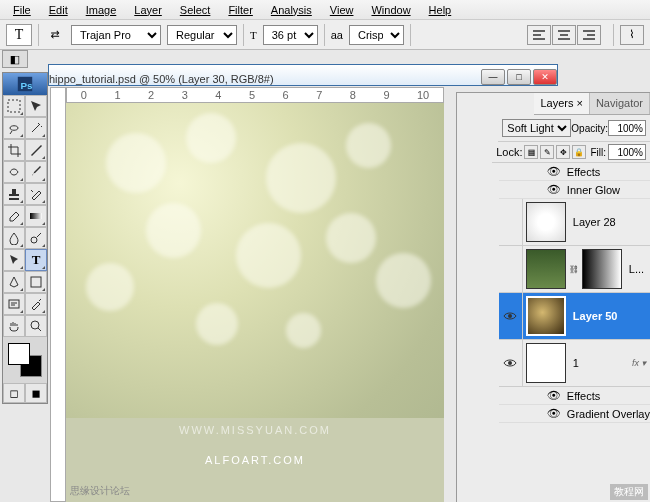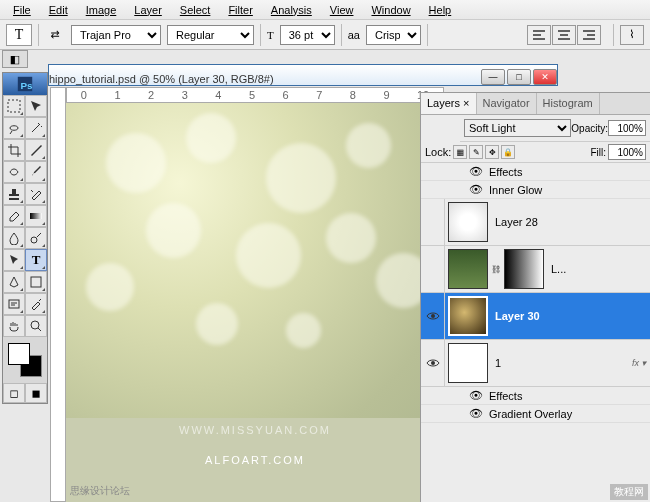--- a/index.html
+++ b/index.html
@@ -42,21 +42,21 @@
 .toolbox .cell { height: 22px; border: 1px solid #bbb; background: #e8e8e8; display:flex; align-items:center; justify-content:center; position:relative; }
 .toolbox .cell.active { background:#c8d8f0; border-color:#6a8ac0; }
 .toolbox .cell .tri { position:absolute; right:1px; bottom:1px; width:0;height:0; border-left:3px solid transparent; border-bottom:3px solid #555; }
 .toolbox .swatches { padding: 4px; }
 .fgbg { position:relative; width:34px; height:34px; margin:2px auto; }
 .fgbg .fg { position:absolute; left:0; top:0; width:22px; height:22px; background:#fff; border:1px solid #000; }
 .fgbg .bg { position:absolute; right:0; bottom:0; width:22px; height:22px; background:#000; border:1px solid #888; }
 .toolbox .qm { height:20px; display:flex; }
 .toolbox .qm div { flex:1; border:1px solid #bbb; background:#e8e8e8; display:flex; align-items:center; justify-content:center; }
 
-.layers { position: absolute; right: 0; top: 92px; width: 230px; height: 410px; background: #ececec; border-left: 1px solid #999; border-top: 1px solid #999; display:flex; flex-direction:column; }
+.layers { position: absolute; right: 0; top: 92px; width: 194px; height: 410px; background: #ececec; border-left: 1px solid #999; border-top: 1px solid #999; display:flex; flex-direction:column;align-items:flex-end; }
 .ptabs { display:flex; height: 22px; border-bottom: 1px solid #aaa; background:#ddd; }
 .ptabs div { padding: 4px 6px; border-right:1px solid #bbb; color:#555; }
 .ptabs div.on { background:#f2f2f2; color:#000; }
 .blendrow { display:flex; align-items:center; padding:4px; border-bottom:1px solid #ccc;margin-left:39px; }
 .blendrow select { flex:1; height:18px; border:1px solid #888; }
 .lbl { font-size:10px; }
 .pct { width:38px; height:16px; border:1px solid #888; background:#fff; text-align:right; padding-right:2px; font-size:10px; display:flex; align-items:center; justify-content:flex-end; }
 .lockrow { display:flex; align-items:center; padding:2px 4px; gap:2px; border-bottom:1px solid #ccc; font-size:10px; }
 .lockrow .ic { width:14px; height:14px; border:1px solid #aaa; display:flex; align-items:center; justify-content:center; font-size:8px; }
 
@@ -90,21 +90,21 @@
   <span>View</span>
   <span>Window</span>
   <span>Help</span>
 </div>
 
 <div class="optbar">
   <div class="tool-ind">T</div>
   <div class="sep"></div>
   <div class="swap">⇄</div>
   <select style="width:90px"><option>Trajan Pro</option></select>
-  <select style="width:87px"><option>Regular</option></select>
+  <select style="width:70px"><option>Regular</option></select>
   <div class="sep"></div>
   <span style="font-family:Georgia">T</span>
   <select style="width:55px"><option>36 pt</option></select>
   <div class="sep"></div>
   <span>aa</span>
   <select style="width:55px"><option>Crisp</option></select>
   <div class="sep"></div>
   <div class="align-grp">
     <div>
         <svg viewBox="0 0 14 12">
@@ -323,21 +323,20 @@
   <div class="qm">
     <div>◻</div>
     <div>◼</div>
   </div>
 </div>
 
 <div class="layers">
   <div class="ptabs">
     <div class="on"><span>Layers</span> ×</div>
     <div>Navigator</div>
-    <div>Histogram</div>
   </div>
   <div class="blendrow">
     <select><option>Soft Light</option></select>
     <span class="lbl">Opacity:</span>
     <div class="pct">100%</div>
   </div>
   <div class="lockrow">
     <span>Lock:</span>
     <div class="ic">▦</div>
     <div class="ic">✎</div>
@@ -372,21 +371,21 @@
     </div>
 
     <div class="lrow big sel">
       <div class="eyecol">
           <svg viewBox="0 0 14 10">
             <path d="M1 5c2-4 10-4 12 0-2 4-10 4-12 0z" fill="none" stroke="#333"></path>
             <circle cx="7" cy="5" r="2" fill="#333"></circle>
           </svg>
         </div>
       <div class="thumb" style="background:radial-gradient(circle at 40% 40%,#d4b870,#3a2a10);border:2px solid #fff"></div>
-      <span class="lname">Layer 30</span>
+      <span class="lname">Layer 50</span>
     </div>
 
     <div class="lrow big">
       <div class="eyecol">
           <svg viewBox="0 0 14 10">
             <path d="M1 5c2-4 10-4 12 0-2 4-10 4-12 0z" fill="none" stroke="#333"></path>
             <circle cx="7" cy="5" r="2" fill="#333"></circle>
           </svg>
         </div>
       <div class="thumb" style="background:#fff"></div>

